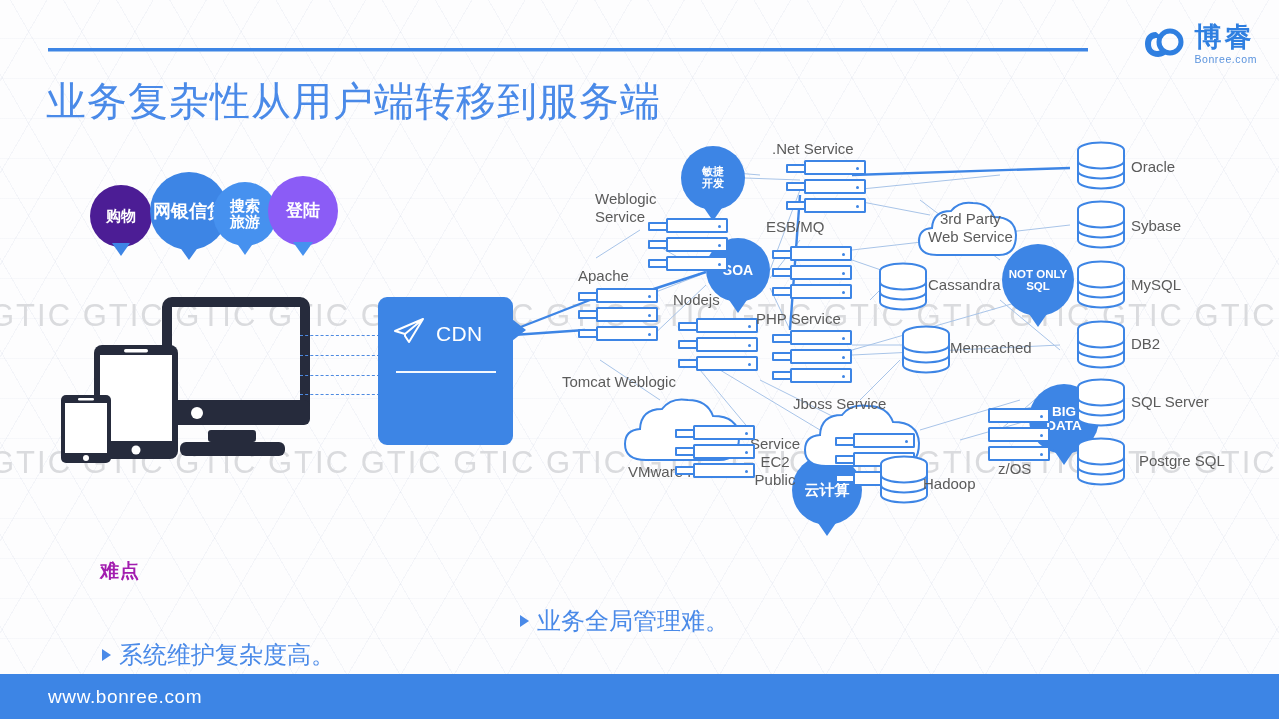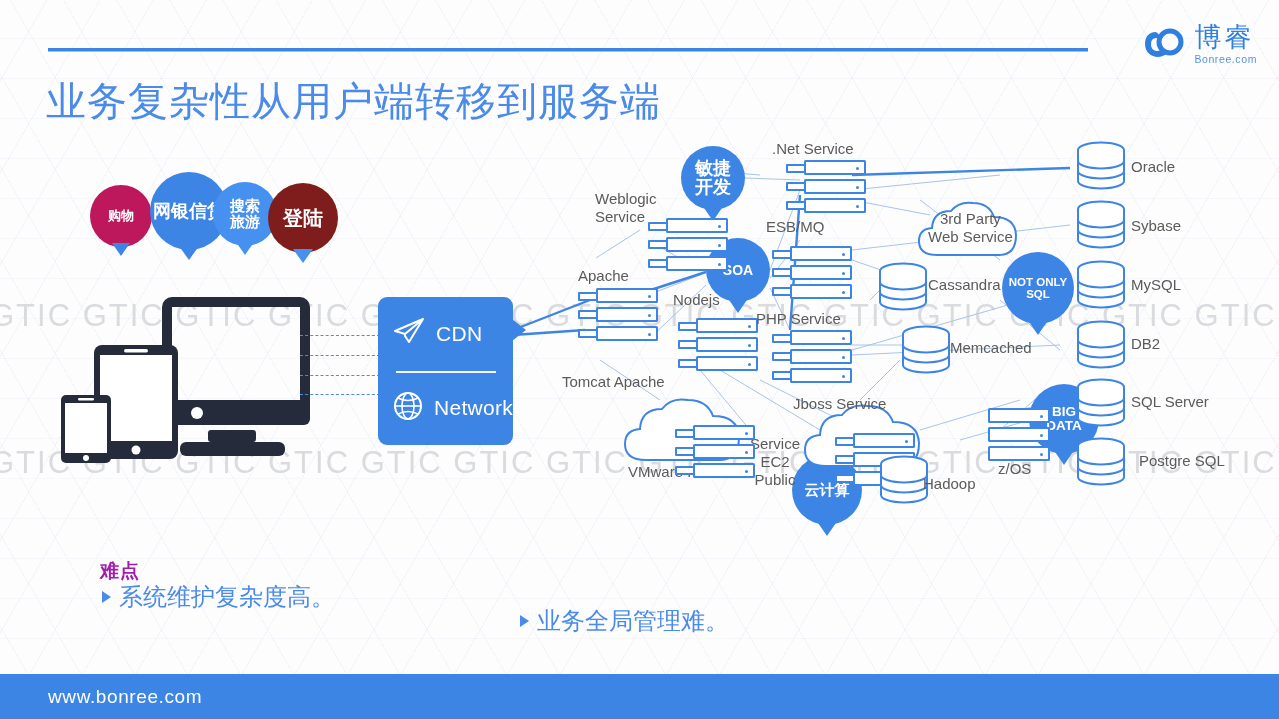--- a/index.html
+++ b/index.html
@@ -37,21 +37,21 @@
   .header-rule:after{
     content:""; position:absolute; left:0; top:3px; width:100%; height:1px;
     background:#9dc2f0;
   }
   .logo{
     position:absolute; right:22px; top:22px;
     display:flex; align-items:center; gap:8px;
   }
   .logo-mark{ width:44px; height:44px; position:relative; }
   .logo-text{ display:flex; flex-direction:column; line-height:1; }
-  .logo-cn{ font-size:27px; color:#2f7fe0; font-weight:normal; letter-spacing:3px; }
+  .logo-cn{ font-size:27px; color:#2f7fe0; font-weight:bold; letter-spacing:3px; }
   .logo-en{ font-size:10.5px; color:#5a93dd; letter-spacing:.6px; margin-top:3px; }
 
   .page-title{
     position:absolute; left:46px; top:74px;
     font-size:40px; color:#4a8ae8; letter-spacing:1px;
     font-family:"Liberation Sans", sans-serif;
     white-space:nowrap;
   }
 
   
@@ -64,30 +64,30 @@
     line-height:1.05;
   }
   .pin.tail:after{
     content:""; position:absolute; left:50%; bottom:-11px;
     transform:translateX(-50%);
     border-left:11px solid transparent;
     border-right:11px solid transparent;
     border-top:16px solid #3d85e5;
   }
 
-  .biz-c1{ left:90px; top:185px; width:62px; height:62px; font-size:13px; background:#be185d; }
+  .biz-c1{ left:90px; top:185px; width:62px; height:62px; font-size:15px; background:#4c1d95; }
   .biz-c1:after{ content:""; position:absolute; left:50%; bottom:-9px; transform:translateX(-50%);
     border-left:9px solid transparent; border-right:9px solid transparent; border-top:13px solid #3d85e5;}
   .biz-c2{ left:150px; top:172px; width:78px; height:78px; font-size:18px; background:#3d85e5; }
   .biz-c2:after{ content:""; position:absolute; left:50%; bottom:-10px; transform:translateX(-50%);
     border-left:10px solid transparent; border-right:10px solid transparent; border-top:14px solid #3d85e5;}
   .biz-c3{ left:213px; top:182px; width:64px; height:64px; font-size:15px; background:#4691ef; }
   .biz-c3:after{ content:""; position:absolute; left:50%; bottom:-9px; transform:translateX(-50%);
     border-left:9px solid transparent; border-right:9px solid transparent; border-top:13px solid #4691ef;}
-  .biz-c4{ left:268px; top:183px; width:70px; height:70px; font-size:20px; background:#7f1d1d; }
+  .biz-c4{ left:268px; top:176px; width:70px; height:70px; font-size:17px; background:#8b5cf6; }
   .biz-c4:after{ content:""; position:absolute; left:50%; bottom:-10px; transform:translateX(-50%);
     border-left:10px solid transparent; border-right:10px solid transparent; border-top:14px solid #4691ef;}
 
   
   .devices{ position:absolute; left:60px; top:295px; width:260px; height:165px; }
 
   
   .dash{
     position:absolute; height:0; border-top:1.5px dashed #4e8ae0;
     left:300px; width:80px;
@@ -133,39 +133,39 @@
   }
   .srv .tab{
     position:absolute; left:0; width:22px; height:9px;
     border:2px solid #3d85e5; background:#fff; border-radius:1px;
   }
 
   
   .cyl{ position:absolute; width:52px; height:50px; }
 
   .pin-soa{ left:706px; top:238px; width:64px; height:64px; font-size:14px; }
-  .pin-agile{ left:681px; top:146px; width:64px; height:64px; font-size:18px; }
-  .pin-nosql{ left:1002px; top:252px; width:72px; height:72px; font-size:11.5px; }
+  .pin-agile{ left:681px; top:146px; width:64px; height:64px; font-size:11px; }
+  .pin-nosql{ left:1002px; top:244px; width:72px; height:72px; font-size:11.5px; }
   .pin-bigdata{ left:1029px; top:384px; width:70px; height:70px; font-size:13.5px; }
   .pin-cloud{ left:792px; top:455px; width:70px; height:70px; font-size:15px; }
 
   
   .sec-title{
     position:absolute; left:100px; top:558px;
     font-size:19px; color:#a21caf; font-weight:bold; letter-spacing:1px;
   }
   .bullet{
     position:absolute; display:flex; align-items:center; gap:8px;
     font-size:24px; color:#4a8ae8;
   }
   .bullet .tri{
     width:0;height:0;border-left:9px solid #4a8ae8;
     border-top:6px solid transparent;border-bottom:6px solid transparent;
   }
-  .b1{ left:102px; top:581px; }
+  .b1{ left:102px; top:639px; }
   .b2{ left:520px; top:605px; }
 
   .footer{
     position:absolute; left:0; bottom:0; width:1279px; height:45px;
     background:#3d85e5; color:#fff;
     display:flex; align-items:center; padding-left:48px;
     font-size:19px; letter-spacing:.6px;
   }
 </style>
 </head>
@@ -248,32 +248,20 @@
 <div class="cdn-panel">
   <div class="cdn-row">
     <span>
       <svg width="34" height="30" viewBox="0 0 34 30">
         <path d="M31 2 L3 14 L13 17 L31 2 Z M13 17 L31 2 L17 25 L13 19 Z" fill="none" stroke="#fff" stroke-width="2" stroke-linejoin="round"></path>
       </svg>
     </span>
     <span class="lbl">CDN</span>
   </div>
   <div class="cdn-divider"></div>
-  <div class="cdn-row">
-    <span>
-      <svg width="32" height="32" viewBox="0 0 32 32">
-        <circle cx="16" cy="16" r="13" fill="none" stroke="#fff" stroke-width="2"></circle>
-        <ellipse cx="16" cy="16" rx="6" ry="13" fill="none" stroke="#fff" stroke-width="1.6"></ellipse>
-        <line x1="3" y1="16" x2="29" y2="16" stroke="#fff" stroke-width="1.6"></line>
-        <path d="M6 8 Q16 13 26 8" fill="none" stroke="#fff" stroke-width="1.4"></path>
-        <path d="M6 24 Q16 19 26 24" fill="none" stroke="#fff" stroke-width="1.4"></path>
-      </svg>
-    </span>
-    <span class="lbl">Network</span>
-  </div>
 </div>
 
 <svg class="diagram">
   <g stroke="#a8c4e8" stroke-width="1" fill="none">
     <line x1="648" y1="240" x2="700" y2="270"></line>
     <line x1="648" y1="295" x2="700" y2="275"></line>
     <line x1="648" y1="340" x2="706" y2="285"></line>
     <line x1="770" y1="270" x2="800" y2="190"></line>
     <line x1="770" y1="278" x2="800" y2="240"></line>
     <line x1="770" y1="288" x2="790" y2="330"></line>
@@ -439,21 +427,21 @@
 </div>
 <div class="srv" style="left:835px;top:433px;width:82px;height:56px;">
   <div class="tab" style="top:4px;"></div>
     <div class="bar" style="top:0;"></div>
   <div class="tab" style="top:22px;"></div>
     <div class="bar" style="top:19px;"></div>
   <div class="tab" style="top:41px;"></div>
     <div class="bar" style="top:38px;"></div>
 </div>
 
-<div class="node-label" style="left:562px; top:373px;">Tomcat Apache</div>
+<div class="node-label" style="left:562px; top:373px;">Tomcat Weblogic</div>
 
 <svg class="cyl" style="left:877px;top:262px;" viewBox="0 0 52 50">
   <ellipse cx="26" cy="9" rx="23" ry="7.5" fill="#fff" stroke="#3d85e5" stroke-width="2"></ellipse>
   <path d="M3 9 v31 a23 7.5 0 0 0 46 0 v-31" fill="#fff" stroke="#3d85e5" stroke-width="2"></path>
   <path d="M3 20 a23 7.5 0 0 0 46 0 M3 30 a23 7.5 0 0 0 46 0" fill="none" stroke="#3d85e5" stroke-width="2"></path>
 </svg>
 <div class="node-label" style="left:928px; top:276px;">Cassandra</div>
 
 <svg class="cyl" style="left:900px;top:325px;" viewBox="0 0 52 50">
   <ellipse cx="26" cy="9" rx="23" ry="7.5" fill="#fff" stroke="#3d85e5" stroke-width="2"></ellipse>

